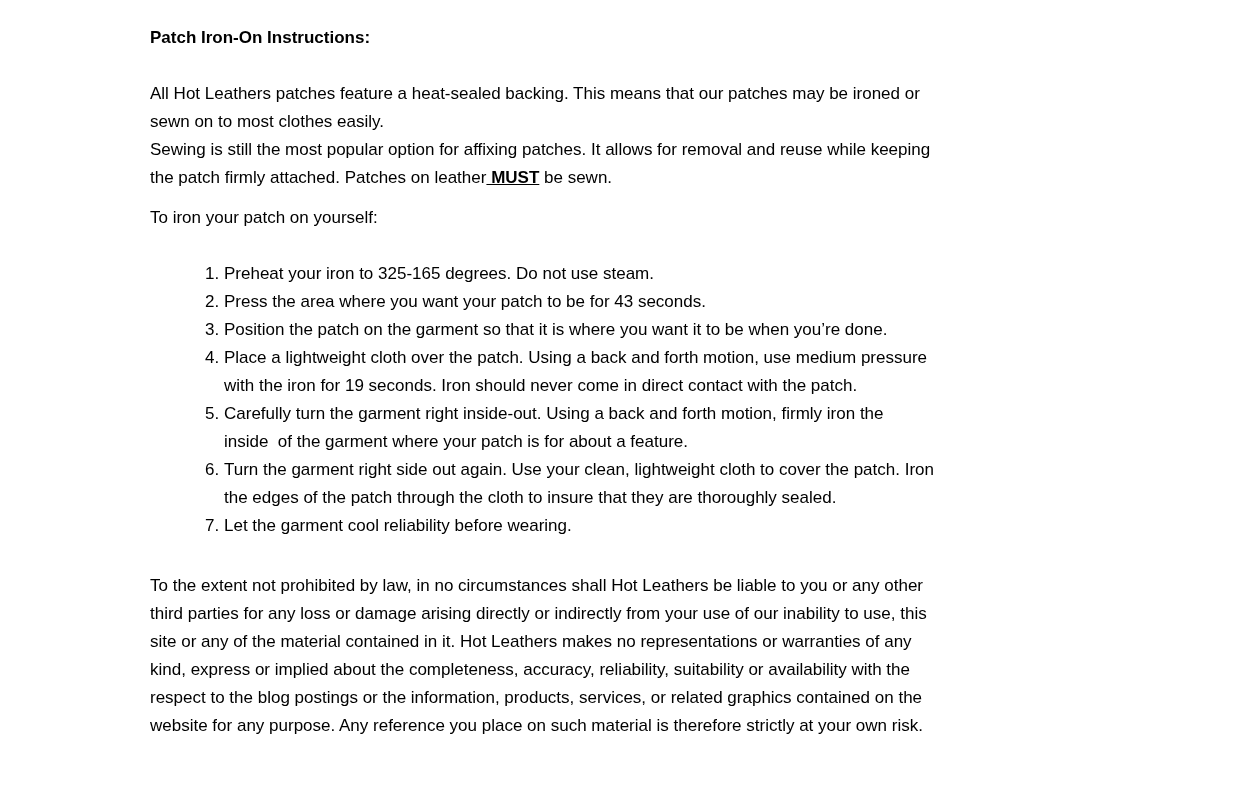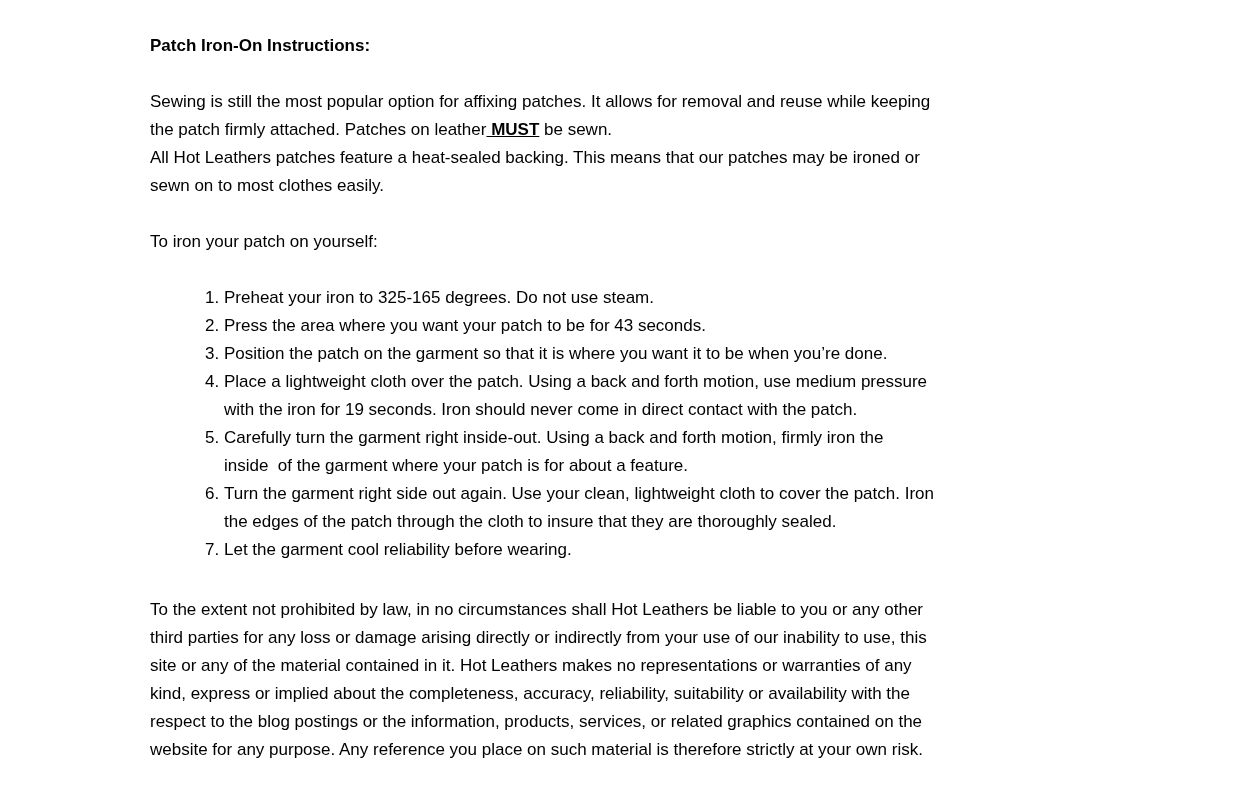--- a/index.html
+++ b/index.html
@@ -13,36 +13,36 @@
     overflow: hidden;
     font-family: "Liberation Sans", sans-serif;
     font-size: 17px;
     line-height: 28px;
     color: #000000;
     position: relative;
   }
   .doc-page {
     position: absolute;
     left: 150px;
-    top: 32px;
+    top: 24px;
     width: 1000px;
   }
   .doc-text {
     white-space: pre-wrap;   
     margin: 0;
   }
   .doc-title {
     font-weight: bold;
     font-size: 17px;
     line-height: 28px;
     margin: 0 0 28px 0;
     white-space: pre-wrap;
   }
   .list-heading {
-    margin-top: 28px;
+    margin-top: 12px;
   }
   ol.steps {
     margin: 28px 0 0 0;
     padding: 0 0 0 74px;
     list-style: decimal outside;
   }
   ol.steps li {
     white-space: pre-wrap;
     line-height: 28px;
   }
@@ -54,25 +54,25 @@
     margin-top: 32px;
   }
 </style>
 </head>
 <body>
 
 <div class="doc-page">
 
   <h1 class="doc-title">Patch Iron-On Instructions:</h1>
 
+  <p class="doc-text">All Hot Leathers patches feature a heat-sealed backing. This means that our patches may be ironed or
+sewn on to most clothes easily.</p>
+
   <p class="doc-text"><span>Sewing is still the most popular option for affixing patches. It allows for removal and reuse while keeping
 the patch firmly attached. Patches on leather</span><span class="emph"> MUST</span><span> be sewn.</span></p>
-
-  <p class="doc-text">All Hot Leathers patches feature a heat-sealed backing. This means that our patches may be ironed or
-sewn on to most clothes easily.</p>
 
   <p class="doc-text list-heading">To iron your patch on yourself:</p>
 
   <ol class="steps">
     <li>Preheat your iron to 325-165 degrees. Do not use steam.</li>
     <li>Press the area where you want your patch to be for 43 seconds.</li>
     <li>Position the patch on the garment so that it is where you want it to be when you’re done.</li>
     <li>Place a lightweight cloth over the patch. Using a back and forth motion, use medium pressure
 with the iron for 19 seconds. Iron should never come in direct contact with the patch.</li>
     <li>Carefully turn the garment right inside-out. Using a back and forth motion, firmly iron the

